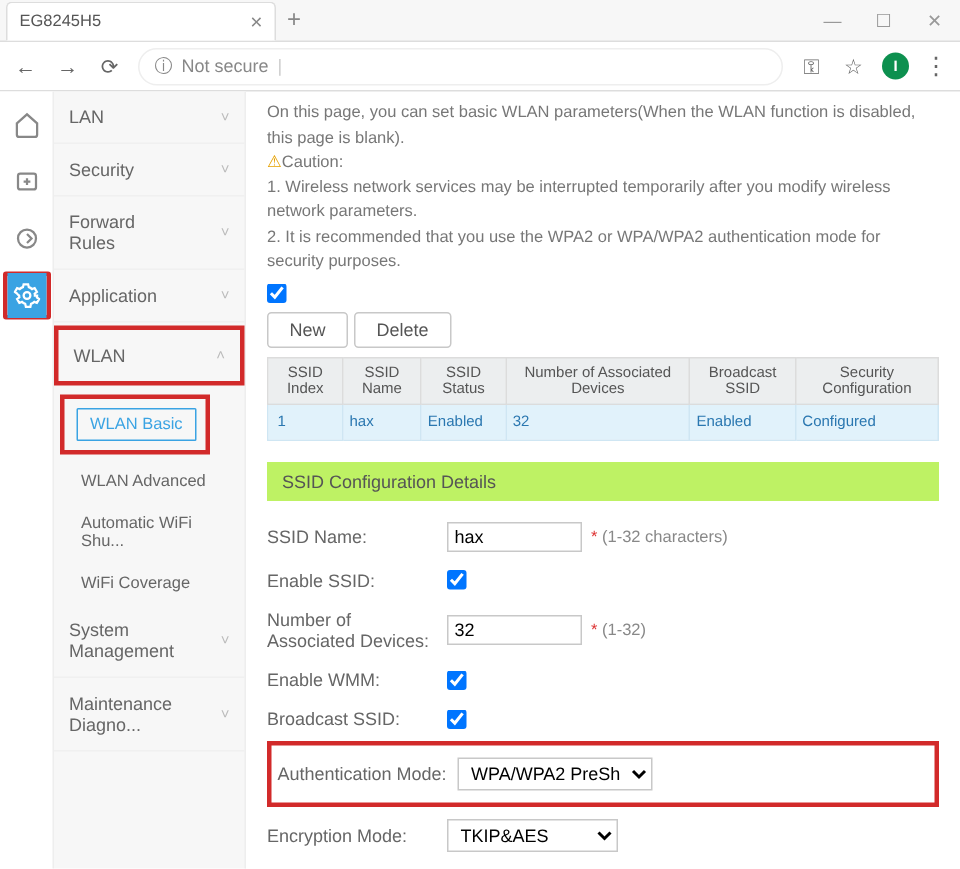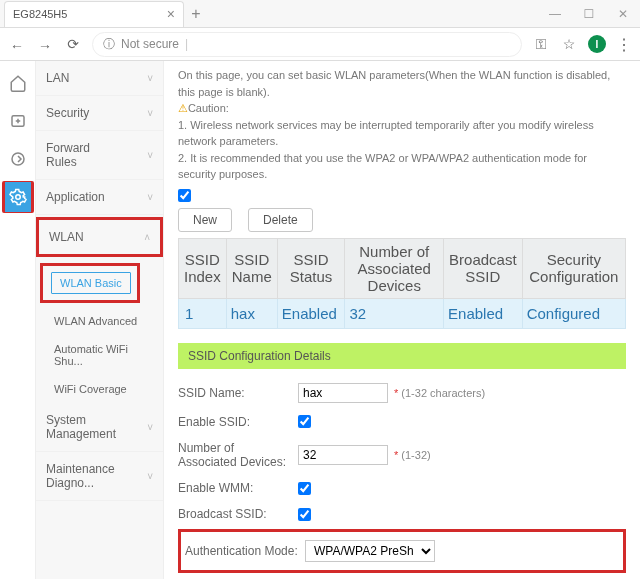--- a/index.html
+++ b/index.html
@@ -38,24 +38,24 @@
   .sub-item.active { color:#3aa3e3; border:1.5px solid #3aa3e3; display:inline-block; margin:6px 6px 6px 8px; padding:4px 8px; border-radius:1px; }
   .sub-wrap.hl { border:3px solid #d22a2a; display:inline-block; margin:4px; }
   
   .content { flex:1; padding: 6px 14px 0 14px; overflow:hidden; position:relative; }
   .intro { font-size:11px; color:#777; line-height:1.5; margin-bottom:6px; }
   .intro .warn-ico { color:#e6a100; }
   
   .enable-row { display:flex; align-items:center; gap:6px; margin:6px 0; }
   .enable-row label { font-size:15px; font-weight:bold; color:#333; }
   
-  .btn-row { display:flex; gap:16px; margin-bottom:6px; }
+  .btn-row { display:flex; gap:4px; margin-bottom:6px; }
   .btn { padding:4px 14px; border:1px solid #c8c8c8; background:#fff; border-radius:3px; font-size:12px; color:#555; cursor:pointer; }
   
-  table.ssid-table { width:100%; border-collapse:collapse; font-size:15px; }
+  table.ssid-table { width:100%; border-collapse:collapse; font-size:10px; }
   .ssid-table th { background:#eceeef; border:1px solid #dcdcdc; padding:4px 2px; color:#555; font-weight:normal; }
   .ssid-table td { background:#e1f2fb; border:1px solid #cfe6f3; padding:6px 4px; color:#2a77b0; text-align:left; }
   .ssid-table td.idx { text-align:left; padding-left:6px; }
   
   .section-hd { background:#bef264; padding:6px 10px; color:#555; font-size:12px; margin:14px 0 8px 0; }
   
   .form-row { display:flex; align-items:center; padding:6px 0; font-size:12px; color:#666; }
   .form-row .lbl { width:120px; padding-right:6px; }
   .form-row .fld { display:flex; align-items:center; gap:6px; }
   .hint { color:#888; font-size:11px; }

